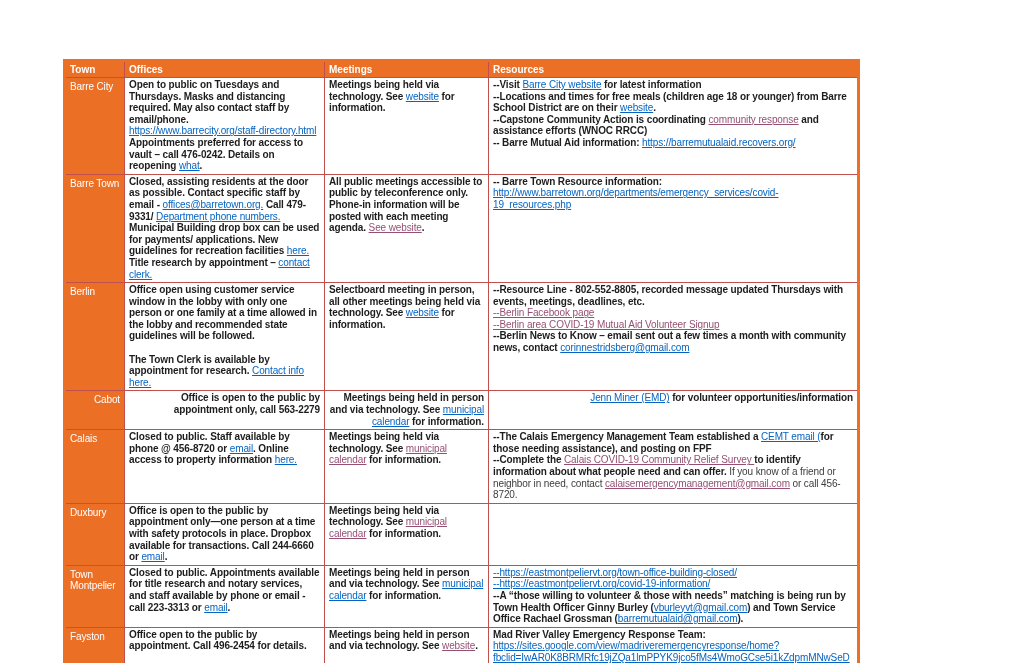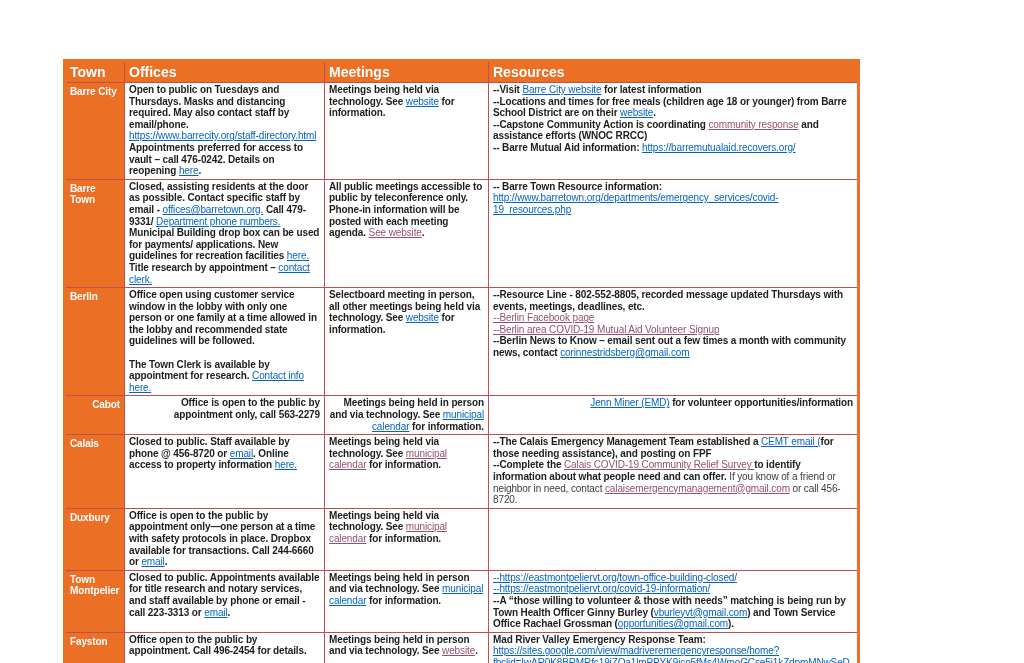--- a/index.html
+++ b/index.html
@@ -5,22 +5,22 @@
   html,body{margin:0;padding:0;background:#ffffff;}
   body{width:1024px;height:663px;overflow:hidden;font-family:"Liberation Sans",sans-serif;}
   .page{position:absolute;left:63px;top:59px;}
   table{border-collapse:collapse;table-layout:fixed;width:794px;border:3px solid var(--orange);}
   col.c-town{width:60px;}
   col.c-offices{width:200px;}
   col.c-meetings{width:164px;}
   col.c-resources{width:370px;}
   th,td{border:1px solid var(--grid);vertical-align:top;padding:1px 4px 2px 4px;overflow:hidden;}
   thead tr{height:16px;}
-  th{background:var(--orange);color:#ffffff;font-size:14px;font-weight:bold;text-align:left;padding-top:2px;}
-  td.town{background:var(--orange);color:#ffffff;font-size:10px;font-weight:bold;line-height:11.5px;padding-top:3px;}
+  th{background:var(--orange);color:#ffffff;font-size:10px;font-weight:bold;text-align:left;padding-top:2px;}
+  td.town{background:var(--orange);color:#ffffff;font-size:10px;font-weight:normal;line-height:11.5px;padding-top:3px;}
   td{font-size:10px;line-height:11.6px;color:#1d1d1d;letter-spacing:-0.12px;}
   .para{min-height:11.6px;}
   span.plain{font-weight:bold;}
   span.light{font-weight:normal;color:#3d3d3d;}
   a{text-decoration:underline;font-weight:normal;overflow-wrap:anywhere;cursor:pointer;}
   a.link{color:var(--link);}
   a.vlink{color:var(--vlink);}
   tr.r0{height:70px;} tr.r1{height:94px;} tr.r2{height:80px;margin-left:19px;} tr.r3{height:37px;text-align:right;}
   tr.r4{height:61px;} tr.r5{height:48px;margin-left:8px;} tr.r6{height:58px;} tr.r7{height:70px;}
 </style>
@@ -42,21 +42,21 @@
         <th>Meetings</th>
         <th>Resources</th>
       </tr>
     </thead>
     <tbody>
       <tr class="r0">
         <td class="town">Barre City</td>
         <td>
             <div class="para"><span class="plain">Open to public on Tuesdays and Thursdays. Masks and distancing required.  May also contact staff by email/phone.</span></div>
             <div class="para"><a class="link">https://www.barrecity.org/staff-directory.html</a></div>
-            <div class="para"><span class="plain">Appointments preferred for access to vault – call 476-0242. Details on reopening </span><a class="link">here</a><span class="plain">.</span></div>
+            <div class="para"><span class="plain">Appointments preferred for access to vault – call 476-0242. Details on reopening </span><a class="link">what</a><span class="plain">.</span></div>
           </td>
         <td>
             <div class="para"><span class="plain">Meetings being held via technology.  See </span><a class="link">website</a><span class="plain"> for information.</span></div>
           </td>
         <td>
             <div class="para"><span class="plain">--Visit </span><a class="link">Barre City website</a><span class="plain"> for latest information</span></div>
             <div class="para"><span class="plain">--Locations and times for free meals (children age 18 or younger) from Barre School District are on their </span><a class="link">website</a><span class="plain">.</span></div>
             <div class="para"><span class="plain">--Capstone Community Action is coordinating </span><a class="vlink">community response</a><span class="plain"> and assistance efforts (WNOC RRCC)</span></div>
             <div class="para"><span class="plain">-- Barre Mutual Aid information:  </span><a class="link">https://barremutualaid.recovers.org/</a></div>
           </td>
@@ -130,21 +130,21 @@
         <td class="town">Town Montpelier</td>
         <td>
             <div class="para"><span class="plain">Closed to public. Appointments available for title research and notary services, and staff available by phone or email - call 223-3313 or </span><a class="link">email</a><span class="plain">.</span></div>
           </td>
         <td>
             <div class="para"><span class="plain">Meetings being held in person and via technology.  See </span><a class="link">municipal calendar</a><span class="plain"> for information.</span></div>
           </td>
         <td>
             <div class="para"><a class="link">--https://eastmontpeliervt.org/town-office-building-closed/</a></div>
             <div class="para"><a class="link">--https://eastmontpeliervt.org/covid-19-information/</a></div>
-            <div class="para"><span class="plain">--A “those willing to volunteer &amp; those with needs” matching is being run by Town Health Officer Ginny Burley (</span><a class="link">vburleyvt@gmail.com</a><span class="plain">) and Town Service Office Rachael Grossman (</span><a class="link">opportunities@gmail.com</a><span class="plain">).</span></div>
+            <div class="para"><span class="plain">--A “those willing to volunteer &amp; those with needs” matching is being run by Town Health Officer Ginny Burley (</span><a class="link">vburleyvt@gmail.com</a><span class="plain">) and Town Service Office Rachael Grossman (</span><a class="link">barremutualaid@gmail.com</a><span class="plain">).</span></div>
           </td>
       </tr>
       <tr class="r7">
         <td class="town">Fayston</td>
         <td>
             <div class="para"><span class="plain">Office open to the public by appointment.  Call 496-2454 for details.</span></div>
             <div class="para">&nbsp;</div>
             <div class="para"><a class="link">Fayston Emergency Management Protocol</a></div>
           </td>
         <td>

